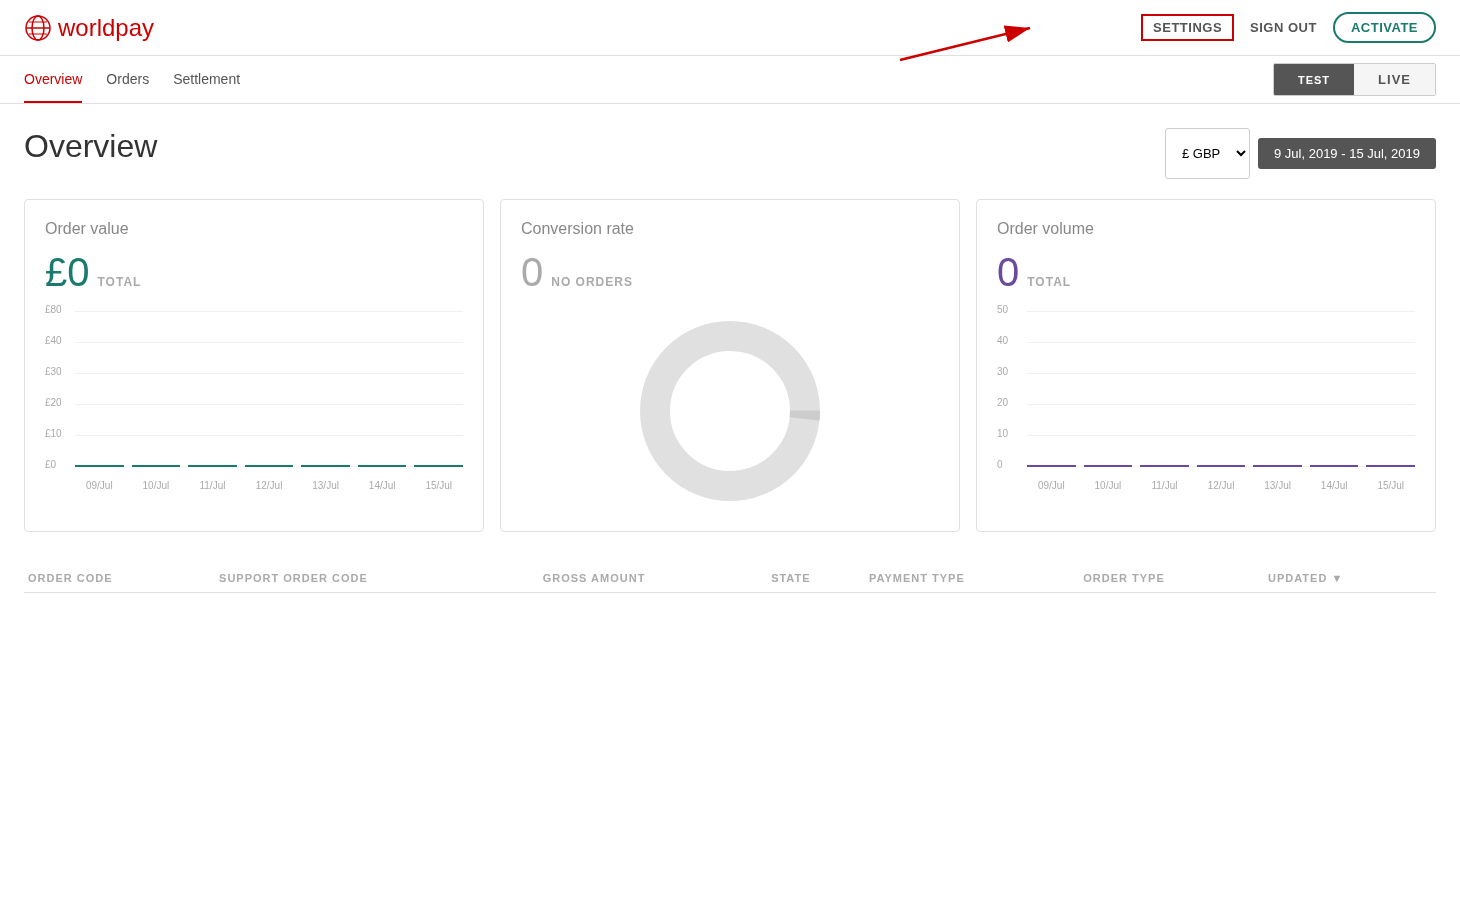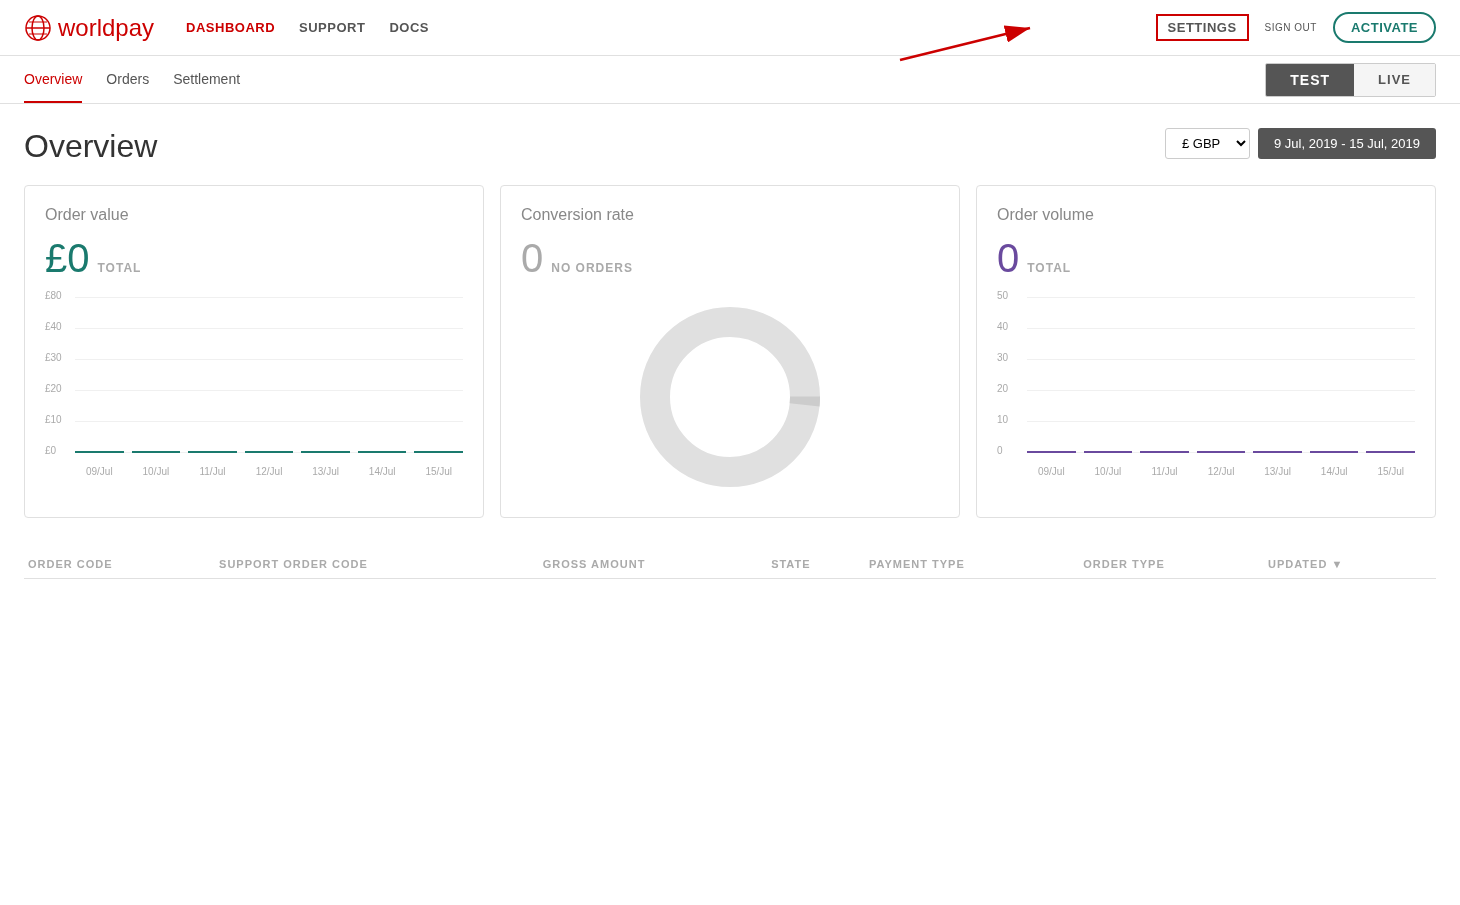--- a/index.html
+++ b/index.html
@@ -44,22 +44,22 @@
       font-weight: 600;
       color: #555;
       letter-spacing: 0.5px;
       cursor: pointer;
       background: none;
       border: 2px solid #cc0000;
       padding: 4px 10px;
       text-decoration: none;
     }
     .signout-btn {
-      font-size: 10px;
-      font-weight: 400;
+      font-size: 13px;
+      font-weight: 700;
       color: #555;
       letter-spacing: 0.5px;
       cursor: pointer;
       background: none;
       border: none;
       text-decoration: none;
     }
     .activate-btn {
       font-size: 13px;
       font-weight: 600;
@@ -95,21 +95,21 @@
       display: flex;
       border: 1px solid #ccc;
       border-radius: 2px;
       overflow: hidden;
     }
     .test-btn {
       background: #555;
       color: #fff;
       border: none;
       padding: 8px 24px;
-      font-size: 14px;
+      font-size: 11px;
       font-weight: 600;
       cursor: pointer;
       letter-spacing: 1px;
     }
     .live-btn {
       background: #f5f5f5;
       color: #555;
       border: none;
       padding: 8px 24px;
       font-size: 13px;
@@ -127,21 +127,21 @@
       justify-content: space-between;
       margin-bottom: 20px;
     }
     .overview-title {
       font-size: 32px;
       font-weight: 300;
       color: #333;
     }
     .overview-controls { display: flex; gap: 8px; align-items: center; }
     .currency-select {
-      padding: 6px 12px;
+      padding: 16px 12px;
       border: 1px solid #ccc;
       border-radius: 3px;
       font-size: 13px;
       background: #fff;
       cursor: pointer;
     }
     .date-range-btn {
       padding: 8px 16px;
       background: #555;
       color: #fff;
@@ -314,25 +314,20 @@
       <ellipse cx="14" cy="14" rx="6" ry="12" fill="none" stroke="#cc0000" stroke-width="1.5"></ellipse>
       <line x1="2" y1="14" x2="26" y2="14" stroke="#cc0000" stroke-width="1.5"></line>
       <line x1="5" y1="8" x2="23" y2="8" stroke="#cc0000" stroke-width="1"></line>
       <line x1="5" y1="20" x2="23" y2="20" stroke="#cc0000" stroke-width="1"></line>
     </svg>
     <span class="logo-text">
       <span>world</span><span>pay</span>
     </span>
   </div>
 
-  <div class="nav-links">
-    <a class="nav-link active" href="#">DASHBOARD</a>
-    <a class="nav-link" href="#">SUPPORT</a>
-    <a class="nav-link" href="#">DOCS</a>
-  </div>
 
   <div class="nav-right">
     <a class="settings-btn" href="#">SETTINGS</a>
     <a class="signout-btn" href="#">SIGN OUT</a>
     <button class="activate-btn">ACTIVATE</button>
   </div>
 </nav>
 
 <nav class="sub-nav">
   <div class="sub-nav-links">

